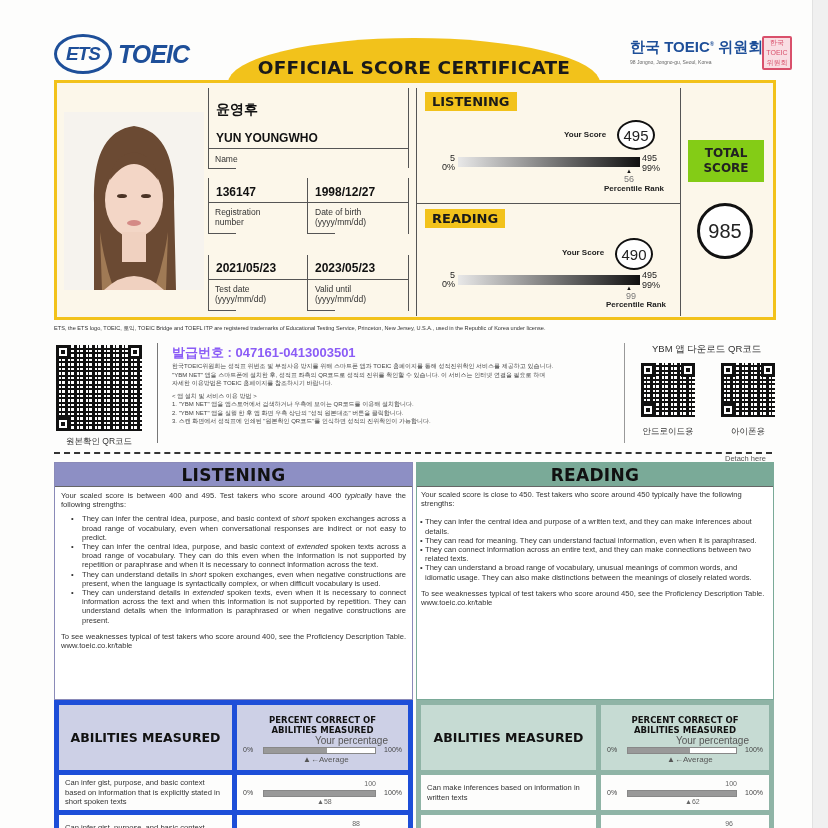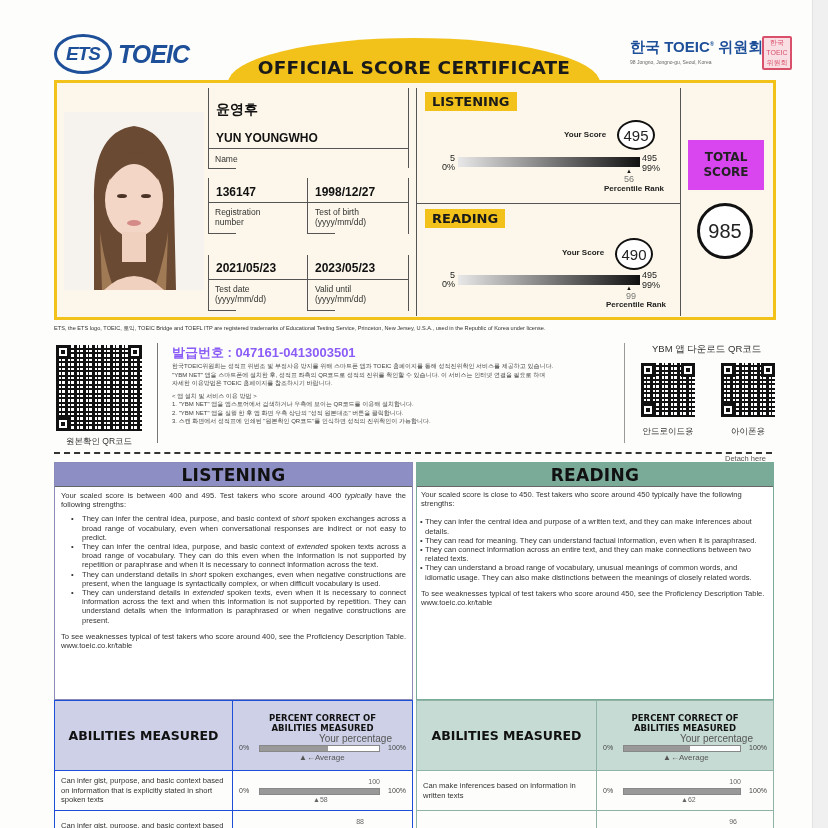--- a/index.html
+++ b/index.html
@@ -21,21 +21,21 @@
 .photo{left:64px;top:112px;width:140px;height:178px;background:#f8f5ef;overflow:hidden}
 .field-value{font-weight:bold;font-size:12px;color:#111}
 .field-label{font-size:8.5px;color:#333;line-height:10px}
 .vline{position:absolute;width:1px;background:#555}
 .hline{position:absolute;height:1px;background:#555}
 .section-badge{background:#f2c21b;font-weight:bold;font-size:13px;padding:2px 7px;color:#1a1a1a;font-family:"DejaVu Sans",sans-serif}
 .scorebar{height:10px;background:linear-gradient(to right,#e8e8e8,#111)}
 .score-circle{border:2.5px solid #111;border-radius:50%;display:flex;align-items:center;justify-content:center;background:#fff;font-size:15px}
 .small{font-size:9px;color:#222}
 .tiny-bold{font-size:8px;font-weight:bold}
-.total-badge{left:688px;top:140px;width:76px;height:50px;background:#d946ef;display:flex;align-items:center;justify-content:center;text-align:center;font-weight:bold;font-size:12px;line-height:15px;font-family:"DejaVu Sans",sans-serif}
+.total-badge{left:688px;top:140px;width:76px;height:42px;background:#84cc16;display:flex;align-items:center;justify-content:center;text-align:center;font-weight:bold;font-size:12px;line-height:15px;font-family:"DejaVu Sans",sans-serif}
 .total-circle{left:697px;top:203px;width:56px;height:56px;border:3px solid #111;border-radius:50%;display:flex;align-items:center;justify-content:center;font-size:20px;background:#fff}
 .trademark{left:54px;top:325px;font-size:5.6px;color:#333;white-space:nowrap}
 
 .qr{background-color:#fff;background-image:
  repeating-linear-gradient(90deg,#111 0 3px,transparent 3px 5px,#111 5px 6px,transparent 6px 9px),
  repeating-linear-gradient(0deg,#111 0 2px,transparent 2px 5px,#111 5px 7px,transparent 7px 9px);
  position:absolute}
 .qr .corner{position:absolute;width:14px;height:14px;border:3px solid #111;background:#fff}
 .qr .corner::after{content:"";position:absolute;left:2px;top:2px;width:4px;height:4px;background:#111}
 .qr-caption{font-size:8.5px;color:#333;text-align:center}
@@ -51,21 +51,21 @@
 .read-head{background:#7aaa98}
 .desc{font-size:7.6px;line-height:9.2px;color:#333;padding:4px 6px;text-align:justify}
 .desc ul{margin:5px 0 7px 0;list-style:none}
 .desc ul li{position:relative}
 .listen-desc ul li{padding-left:21px}
 .listen-desc ul li::before{content:"•";position:absolute;left:10px;top:0}
 .read-desc ul li{padding-left:4px}
 .read-desc ul li::before{content:"•";position:absolute;left:-1px;top:0}
 
 .abil{position:absolute;border-collapse:collapse;font-size:7.6px;color:#333}
-.abil td{border:1px solid #1d4ed8;vertical-align:middle}
+.abil td{border:5px solid #1d4ed8;vertical-align:middle}
 .abil.read td{border-color:#8fb4a6}
 .abil-head-l{background:#cdd0e6;text-align:center;font-weight:900;font-size:12.5px;color:#111;font-family:"DejaVu Sans",sans-serif}
 .abil-head-r{background:#cdd0e6;text-align:center}
 .abil.read .abil-head-l,.abil.read .abil-head-r{background:#c6dbd3}
 .pc-title{font-weight:900;font-size:8.5px;line-height:10px;color:#111;font-family:"DejaVu Sans",sans-serif;padding-top:4px}
 .bar-wrap{position:relative;height:30px;margin:0 6px}
 .bar-bg{position:absolute;left:20px;right:26px;top:12px;height:7px;background:#fff;border:1px solid #888}
 .bar-fill{position:absolute;left:0;top:0;bottom:0;background:#999}
 .bar-l{position:absolute;left:0;top:11px;font-size:7px;color:#444}
 .bar-r{position:absolute;right:0;top:11px;font-size:7px;color:#444}
@@ -125,21 +125,21 @@
 <div class="vline" style="left:307px;top:178px;height:56px"></div>
 <div class="vline" style="left:408px;top:178px;height:56px"></div>
 <div class="abs field-value" style="left:216px;top:185px">136147</div>
 <div class="abs field-value" style="left:315px;top:185px">1998/12/27</div>
 <div class="hline" style="left:208px;top:202px;width:200px"></div>
 <div class="abs field-label" style="left:215px;top:207px">
     <div>Registration</div>
     <div>number</div>
   </div>
 <div class="abs field-label" style="left:315px;top:207px">
-    <div>Test of birth</div>
+    <div>Date of birth</div>
     <div>(yyyy/mm/dd)</div>
   </div>
 <div class="hline" style="left:208px;top:233px;width:28px"></div>
 <div class="hline" style="left:307px;top:233px;width:28px"></div>
 
 <div class="vline" style="left:208px;top:255px;height:56px"></div>
 <div class="vline" style="left:307px;top:255px;height:56px"></div>
 <div class="vline" style="left:408px;top:255px;height:56px"></div>
 <div class="abs field-value" style="left:216px;top:261px">2021/05/23</div>
 <div class="abs field-value" style="left:315px;top:261px">2023/05/23</div>

